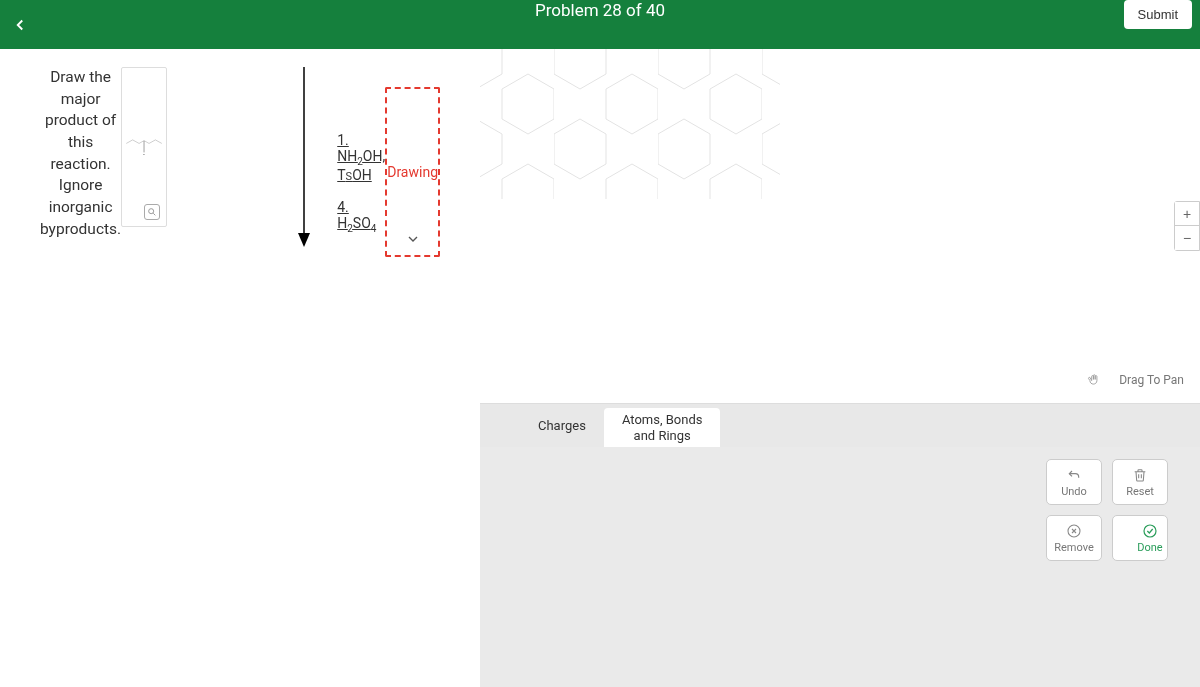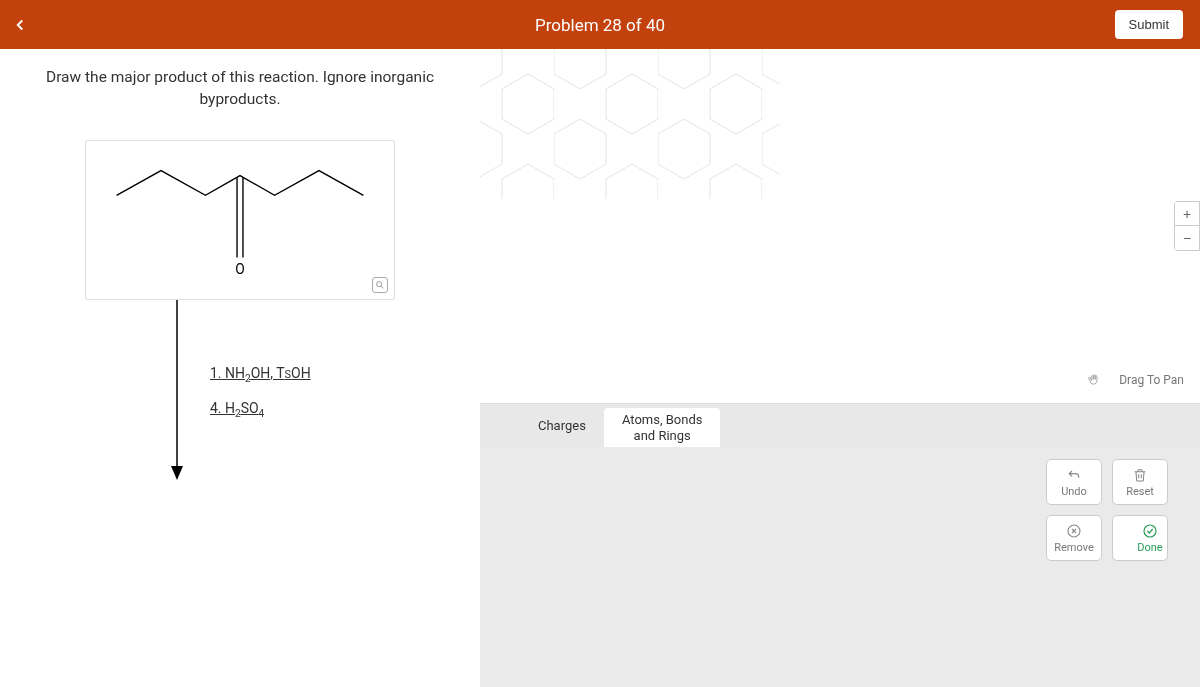--- a/index.html
+++ b/index.html
@@ -1,25 +1,25 @@
 <!DOCTYPE html>
 <html><head>
 <meta charset="utf-8">
 <style>
 * { box-sizing: border-box; margin: 0; padding: 0; }
 body { font-family: -apple-system, BlinkMacSystemFont, "Segoe UI", Roboto, sans-serif; width: 1200px; height: 687px; overflow: hidden; background: #fff; }
 
-.header { background: #c2410c; height: 49px; display: flex; align-items: center; position: relative; }
+.header { background: #15803d; height: 49px; display: flex; align-items: flex-start; position: relative; }
 .back-btn { width: 40px; height: 49px; display: flex; align-items: center; justify-content: center; cursor: pointer; }
 .back-btn svg { width: 18px; height: 18px; }
 .title { position: absolute; left: 50%; transform: translateX(-50%); color: #fff; font-size: 17px; font-weight: 400; }
-.submit-btn { margin-left: auto; margin-right: 17px; background: #fff; border: none; border-radius: 4px; padding: 7px 14px; font-size: 13px; cursor: pointer; color: #333; }
+.submit-btn { margin-left: auto; margin-right: 8px; background: #fff; border: none; border-radius: 4px; padding: 7px 14px; font-size: 13px; cursor: pointer; color: #333; }
 
 .main { display: flex; height: calc(100% - 49px); }
-.left { width: 480px; padding: 18px 40px 0 40px; display: flex; flex-direction: column; }
+.left { width: 480px; padding: 18px 40px 0 40px; display: flex; flex-direction: row; }
 .right { flex: 1; display: flex; flex-direction: column; position: relative; background: #fff; }
 
 .instruction { text-align: center; font-size: 15.5px; color: #333; line-height: 1.4; margin-bottom: 30px; }
 
 .molecule-box { border: 1px solid #ddd; border-radius: 2px; height: 160px; width: 310px; margin: 0 auto; position: relative; background: #fff; }
 .molecule-box svg { width: 100%; height: 100%; }
 .zoom-icon { position: absolute; right: 6px; bottom: 6px; width: 16px; height: 16px; border: 1px solid #aaa; border-radius: 3px; display:flex; align-items:center; justify-content:center; cursor:pointer; }
 .zoom-icon svg { width: 10px; height: 10px; }
 
 .reaction-col { margin-top: 0px; display: flex; flex-direction: column; align-items: flex-start; padding-left: 100px; }
@@ -96,20 +96,26 @@
       <div class="reagents">
         <div class="reagent-line">
           <span>1. NH</span><sub>2</sub><span>OH, T</span><span style="font-size:11px">S</span><span>OH</span>
         </div>
         <div class="reagent-line">
           <span>4. H</span><sub>2</sub><span>SO</span><sub>4</sub>
         </div>
       </div>
     </div>
 
+    <div class="drawing-box">
+      <div class="drawing-label">Drawing</div>
+      <svg class="chevron-down" width="16" height="16" viewBox="0 0 24 24" fill="none" stroke="#555" stroke-width="2">
+          <path d="M6 9l6 6 6-6"></path>
+        </svg>
+    </div>
   </div>
 
   <div class="right">
     <div class="canvas-area">
       <svg class="hex-grid">
         <defs>
           <pattern id="hex" width="104" height="90" patternUnits="userSpaceOnUse" patternTransform="translate(-30,-20)">
             <g stroke="#e3e3e3" stroke-width="1" fill="none">
               <path d="M 26 0 L 0 15 L 0 45 L 26 60 L 52 45 L 52 15 Z"></path>
               <path d="M 78 45 L 52 60 L 52 90 L 78 105 L 104 90 L 104 60 Z"></path>

